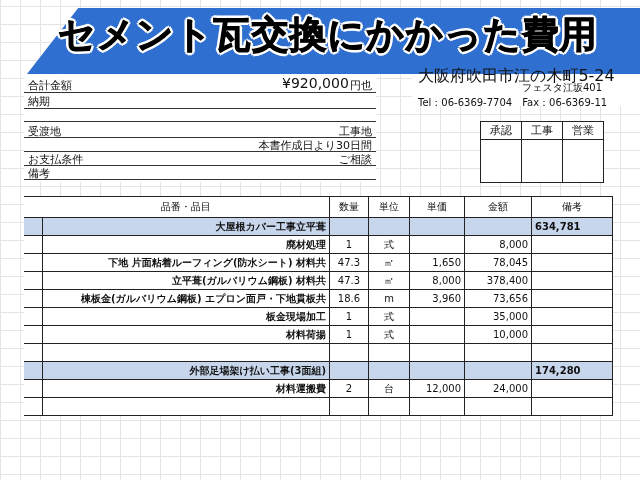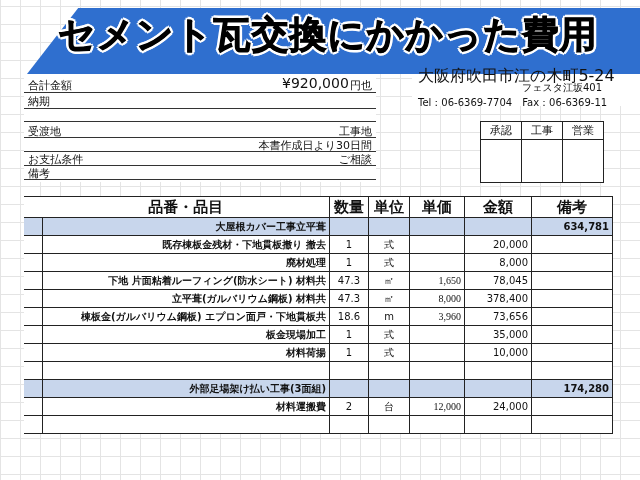--- a/index.html
+++ b/index.html
@@ -12,28 +12,28 @@
           clip-path:polygon(8% 0,100% 0,100% 100%,0 100%);}
   .banner-title{position:absolute;left:58px;top:10px;font-size:37px;font-weight:bold;color:#000;letter-spacing:1px;
           -webkit-text-stroke:1px #000;
           text-shadow:3px 0 0 #fff,-3px 0 0 #fff,0 3px 0 #fff,0 -3px 0 #fff,2px 2px 0 #fff,-2px -2px 0 #fff,2px -2px 0 #fff,-2px 2px 0 #fff;}
   .abs{position:absolute;white-space:nowrap;}
   .hline{position:absolute;height:0;border-top:1.5px solid #333;}
   .lbl{font-size:11px;}
   .white{position:absolute;background:#fff;}
   table.est{position:absolute;left:24px;top:196px;border-collapse:collapse;font-size:10px;background:#fff;}
   table.est td,table.est th{border:1px solid #222;height:17px;padding:0 3px;}
-  table.est th{font-weight:bold;font-size:15px;height:20px;}
+  table.est th{font-weight:normal;font-size:10px;height:20px;}
   .c-item{width:280px;text-align:right;font-weight:bold;}
   .c-no{width:12px;}
   .c-qty{width:32px;text-align:center;}
   .c-unit{width:34px;text-align:center;}
-  .c-price{width:48px;text-align:right;font-family:Liberation Serif, serif;}
+  .c-price{width:48px;text-align:right;}
   .c-amt{width:60px;text-align:right;}
-  .c-note{width:74px;text-align:right;font-weight:bold;}
+  .c-note{width:74px;text-align:left;font-weight:bold;}
   tr.section td{background:#c8d6ec;}
   .stamp{position:absolute;left:480px;top:121px;border-collapse:collapse;font-size:11px;background:#fff;}
   .stamp td{border:1.5px solid #222;width:38px;text-align:center;}
 </style>
 </head>
 <body>
 
 <div class="grid"></div>
 
 <div class="white" style="left:24px;top:74px;width:352px;height:108px;"></div>
@@ -93,29 +93,20 @@
   </thead>
   <tbody id="est-body">
       <tr class="section">
         <td class="c-no" style="border-left: none;"></td>
         <td class="c-item">大屋根カバー工事立平葺</td>
         <td class="c-qty"></td>
         <td class="c-unit"></td>
         <td class="c-price"></td>
         <td class="c-amt"></td>
         <td class="c-note">634,781</td>
-      </tr>
-      <tr class="item">
-        <td class="c-no" style="border-left: none;"></td>
-        <td class="c-item">既存棟板金残材・下地貫板撤り 撤去</td>
-        <td class="c-qty">1</td>
-        <td class="c-unit">式</td>
-        <td class="c-price"></td>
-        <td class="c-amt">20,000</td>
-        <td class="c-note"></td>
       </tr>
       <tr class="item">
         <td class="c-no" style="border-left: none;"></td>
         <td class="c-item">廃材処理</td>
         <td class="c-qty">1</td>
         <td class="c-unit">式</td>
         <td class="c-price"></td>
         <td class="c-amt">8,000</td>
         <td class="c-note"></td>
       </tr>

